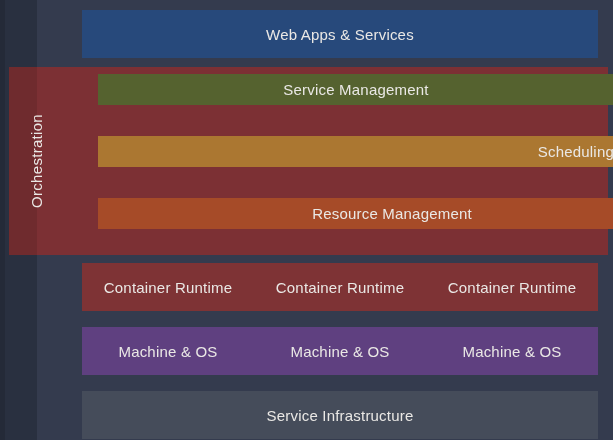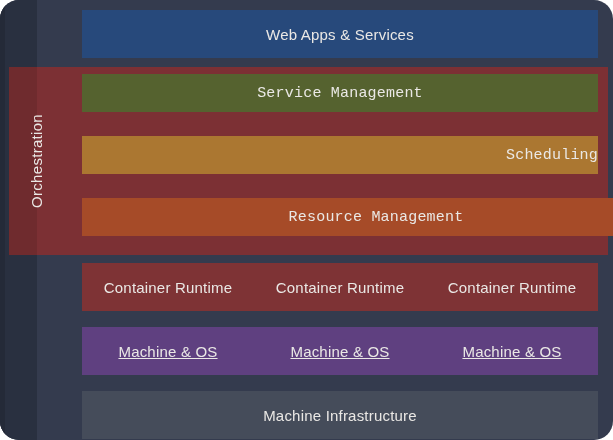--- a/index.html
+++ b/index.html
@@ -3,21 +3,20 @@
 <meta charset="utf-8">
 <style>
   html, body { margin: 0; padding: 0; }
   .canvas {
     position: relative;
     width: 613px;
     height: 440px;
     overflow: hidden;
     font-family: "Liberation Sans", sans-serif;
     color: #eae8e5;
-    border-radius: 19px;
   }
   .left-strip { position: absolute; left: 0; top: 0; width: 37px; height: 100%; }
   .left-edge  { position: absolute; left: 0; top: 0; width: 5px;  height: 100%; }
 
   .bar {
     position: absolute;
     display: flex;
     align-items: center;
     justify-content: center;
     font-size: 15px;
@@ -25,31 +24,31 @@
   }
   .bar-web   { left: 82px; top: 10px;  width: 516px; height: 48px; }
   .band      { position: absolute; left: 9px; top: 67px; width: 599px; height: 188px; }
   .band-shade{ position: absolute; left: 0; top: 0; width: 28px; height: 100%;
                background: rgba(0,0,0,0.10); }
   .band-label{
     position: absolute; left: 27px; top: 50%;
     transform: translate(-50%,-50%) rotate(-90deg);
     white-space: nowrap; font-size: 15px; letter-spacing: 0.3px;
   }
-  .band .inner { left: 73px; width: 516px; height: 38px; font-family: Liberation Mono, monospace; }
+  .band .inner { left: 89px; width: 516px; height: 31px; }
   .inner-1 { top: 7px; }
   .inner-2 { top: 69px; }
   .inner-3 { top: 131px; padding-left: 36px; }
 
   .row3 {
     position: absolute; left: 82px; width: 516px; height: 48px;
     display: grid; grid-template-columns: 1fr 1fr 1fr; 
   }
   .row-runtime { top: 263px; }
-  .row-os      { top: 327px; text-decoration: underline; }
+  .row-os      { top: 327px; }
   .cell {
     display: flex; align-items: center; justify-content: center;
     font-size: 15px; letter-spacing: 0.2px;
   }
   .bar-infra { left: 82px; top: 391px; width: 516px; height: 48px; }
 </style>
 </head>
 <body>
 
 <div class="canvas" style="background: rgb(52, 59, 78);">
@@ -94,16 +93,16 @@
     </div>
     <div class="cell" style="background: rgb(95, 64, 128);">
       <span>Machine &amp; OS</span>
     </div>
     <div class="cell" style="background: rgb(95, 64, 128);">
       <span>Machine &amp; OS</span>
     </div>
   </div>
 
   <div class="bar bar-infra" style="background: rgb(69, 76, 90);">
-    <span>Machine Infrastructure</span>
+    <span>Service Infrastructure</span>
   </div>
 
 </div>
 
 </body></html>

